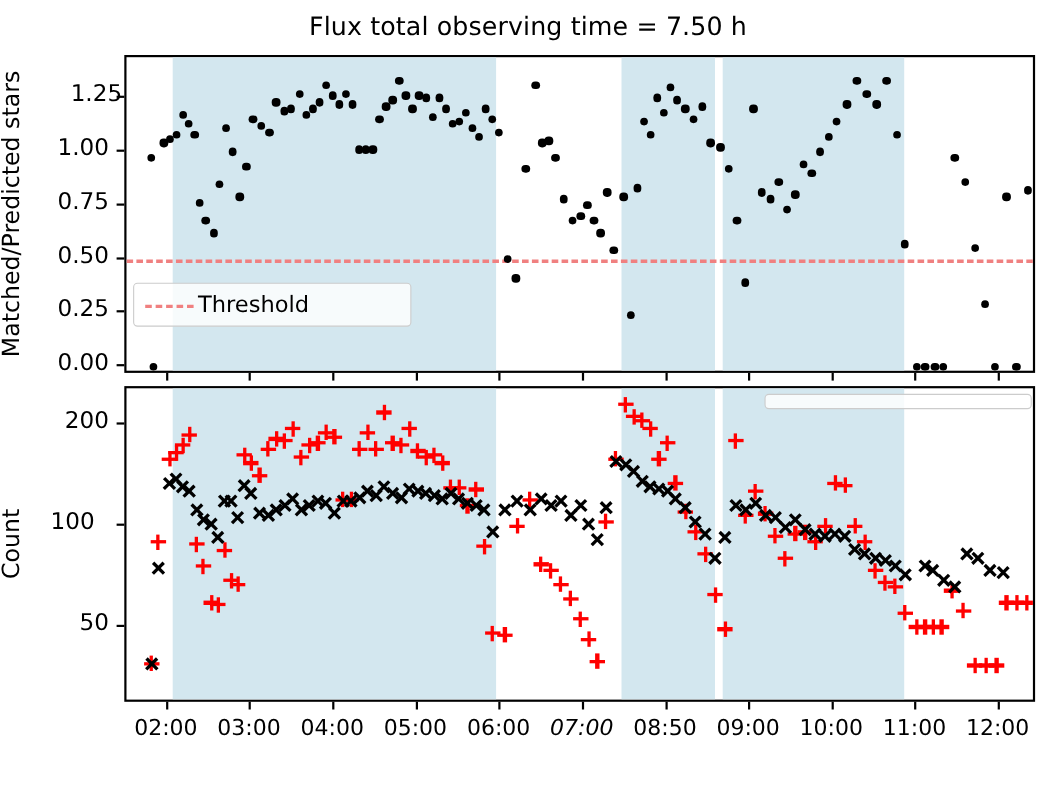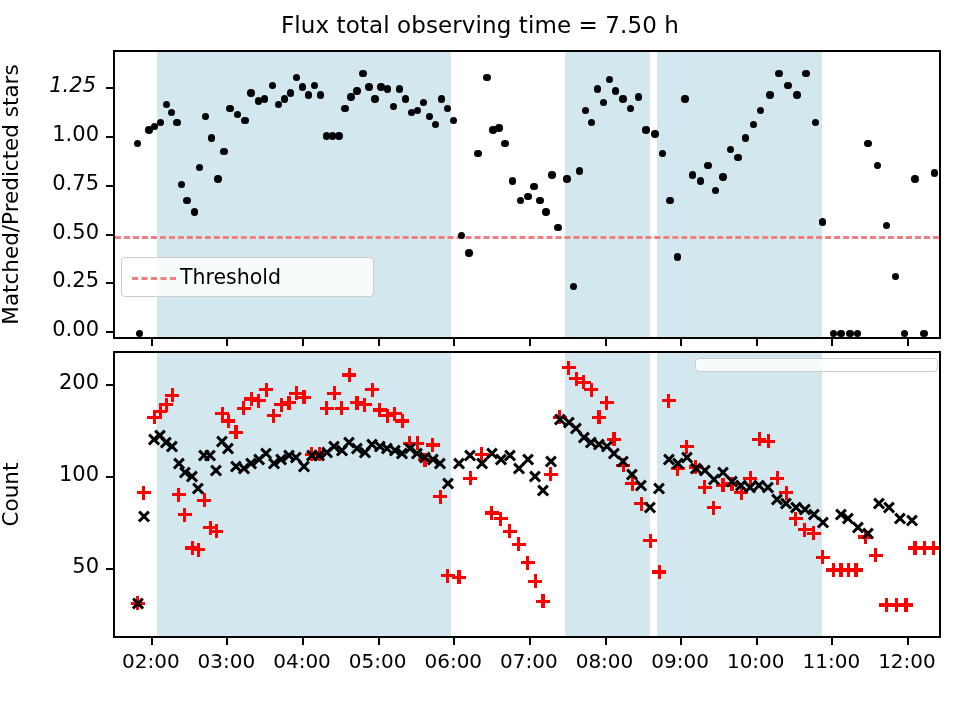--- a/index.html
+++ b/index.html
@@ -584,48 +584,48 @@
       <div class="ticklabel-y" style="left: 21px; width: 78px; top: 317.189px;">0.00</div>
       <div class="tick-y" style="left: 106px; top: 282.372px;"></div>
       <div class="ticklabel-y" style="left: 21px; width: 78px; top: 268.372px;">0.25</div>
       <div class="tick-y" style="left: 106px; top: 233.554px;"></div>
       <div class="ticklabel-y" style="left: 21px; width: 78px; top: 219.554px;">0.50</div>
       <div class="tick-y" style="left: 106px; top: 184.736px;"></div>
       <div class="ticklabel-y" style="left: 21px; width: 78px; top: 170.736px;">0.75</div>
       <div class="tick-y" style="left: 106px; top: 135.919px;"></div>
       <div class="ticklabel-y" style="left: 21px; width: 78px; top: 121.919px;">1.00</div>
       <div class="tick-y" style="left: 106px; top: 87.1014px;"></div>
-      <div class="ticklabel-y" style="left: 18px; width: 78px; top: 73.1014px; font-style: italic;">1.25</div>
+      <div class="ticklabel-y" style="left: 33px; width: 78px; top: 73.1014px;">1.25</div>
       <div class="tick-y" style="left: 106px; top: 568.09px;"></div>
       <div class="ticklabel-y" style="left: 21px; width: 78px; top: 554.09px;">50</div>
       <div class="tick-y" style="left: 106px; top: 476.103px;"></div>
-      <div class="ticklabel-y" style="left: 21px; width: 78px; top: 462.103px;">100</div>
+      <div class="ticklabel-y" style="left: 8px; width: 78px; top: 462.103px;">100</div>
       <div class="tick-y" style="left: 106px; top: 384.115px;"></div>
       <div class="ticklabel-y" style="left: 21px; width: 78px; top: 370.115px;">200</div>
       <div class="tick-x" style="left: 150.808px; top: 339px;"></div>
       <div class="tick-x" style="left: 150.808px; top: 638px;"></div>
       <div class="ticklabel-x" style="left: 100.808px; width: 100px; top: 649px;">02:00</div>
       <div class="tick-x" style="left: 226.425px; top: 339px;"></div>
       <div class="tick-x" style="left: 226.425px; top: 638px;"></div>
       <div class="ticklabel-x" style="left: 176.425px; width: 100px; top: 649px;">03:00</div>
       <div class="tick-x" style="left: 302.041px; top: 339px;"></div>
       <div class="tick-x" style="left: 302.041px; top: 638px;"></div>
       <div class="ticklabel-x" style="left: 252.041px; width: 100px; top: 649px;">04:00</div>
       <div class="tick-x" style="left: 377.658px; top: 339px;"></div>
       <div class="tick-x" style="left: 377.658px; top: 638px;"></div>
       <div class="ticklabel-x" style="left: 327.658px; width: 100px; top: 649px;">05:00</div>
       <div class="tick-x" style="left: 453.274px; top: 339px;"></div>
       <div class="tick-x" style="left: 453.274px; top: 638px;"></div>
       <div class="ticklabel-x" style="left: 403.274px; width: 100px; top: 649px;">06:00</div>
       <div class="tick-x" style="left: 528.89px; top: 339px;"></div>
       <div class="tick-x" style="left: 528.89px; top: 638px;"></div>
-      <div class="ticklabel-x" style="left: 478.89px; width: 100px; top: 649px;">07:00</div>
+      <div class="ticklabel-x" style="left: 478.89px; width: 100px; top: 649px; font-style: italic;">07:00</div>
       <div class="tick-x" style="left: 604.507px; top: 339px;"></div>
       <div class="tick-x" style="left: 604.507px; top: 638px;"></div>
-      <div class="ticklabel-x" style="left: 554.507px; width: 100px; top: 649px;">08:00</div>
+      <div class="ticklabel-x" style="left: 554.507px; width: 100px; top: 649px;">08:50</div>
       <div class="tick-x" style="left: 680.123px; top: 339px;"></div>
       <div class="tick-x" style="left: 680.123px; top: 638px;"></div>
       <div class="ticklabel-x" style="left: 630.123px; width: 100px; top: 649px;">09:00</div>
       <div class="tick-x" style="left: 755.74px; top: 339px;"></div>
       <div class="tick-x" style="left: 755.74px; top: 638px;"></div>
       <div class="ticklabel-x" style="left: 705.74px; width: 100px; top: 649px;">10:00</div>
       <div class="tick-x" style="left: 831.356px; top: 339px;"></div>
       <div class="tick-x" style="left: 831.356px; top: 638px;"></div>
       <div class="ticklabel-x" style="left: 781.356px; width: 100px; top: 649px;">11:00</div>
       <div class="tick-x" style="left: 906.973px; top: 339px;"></div>

